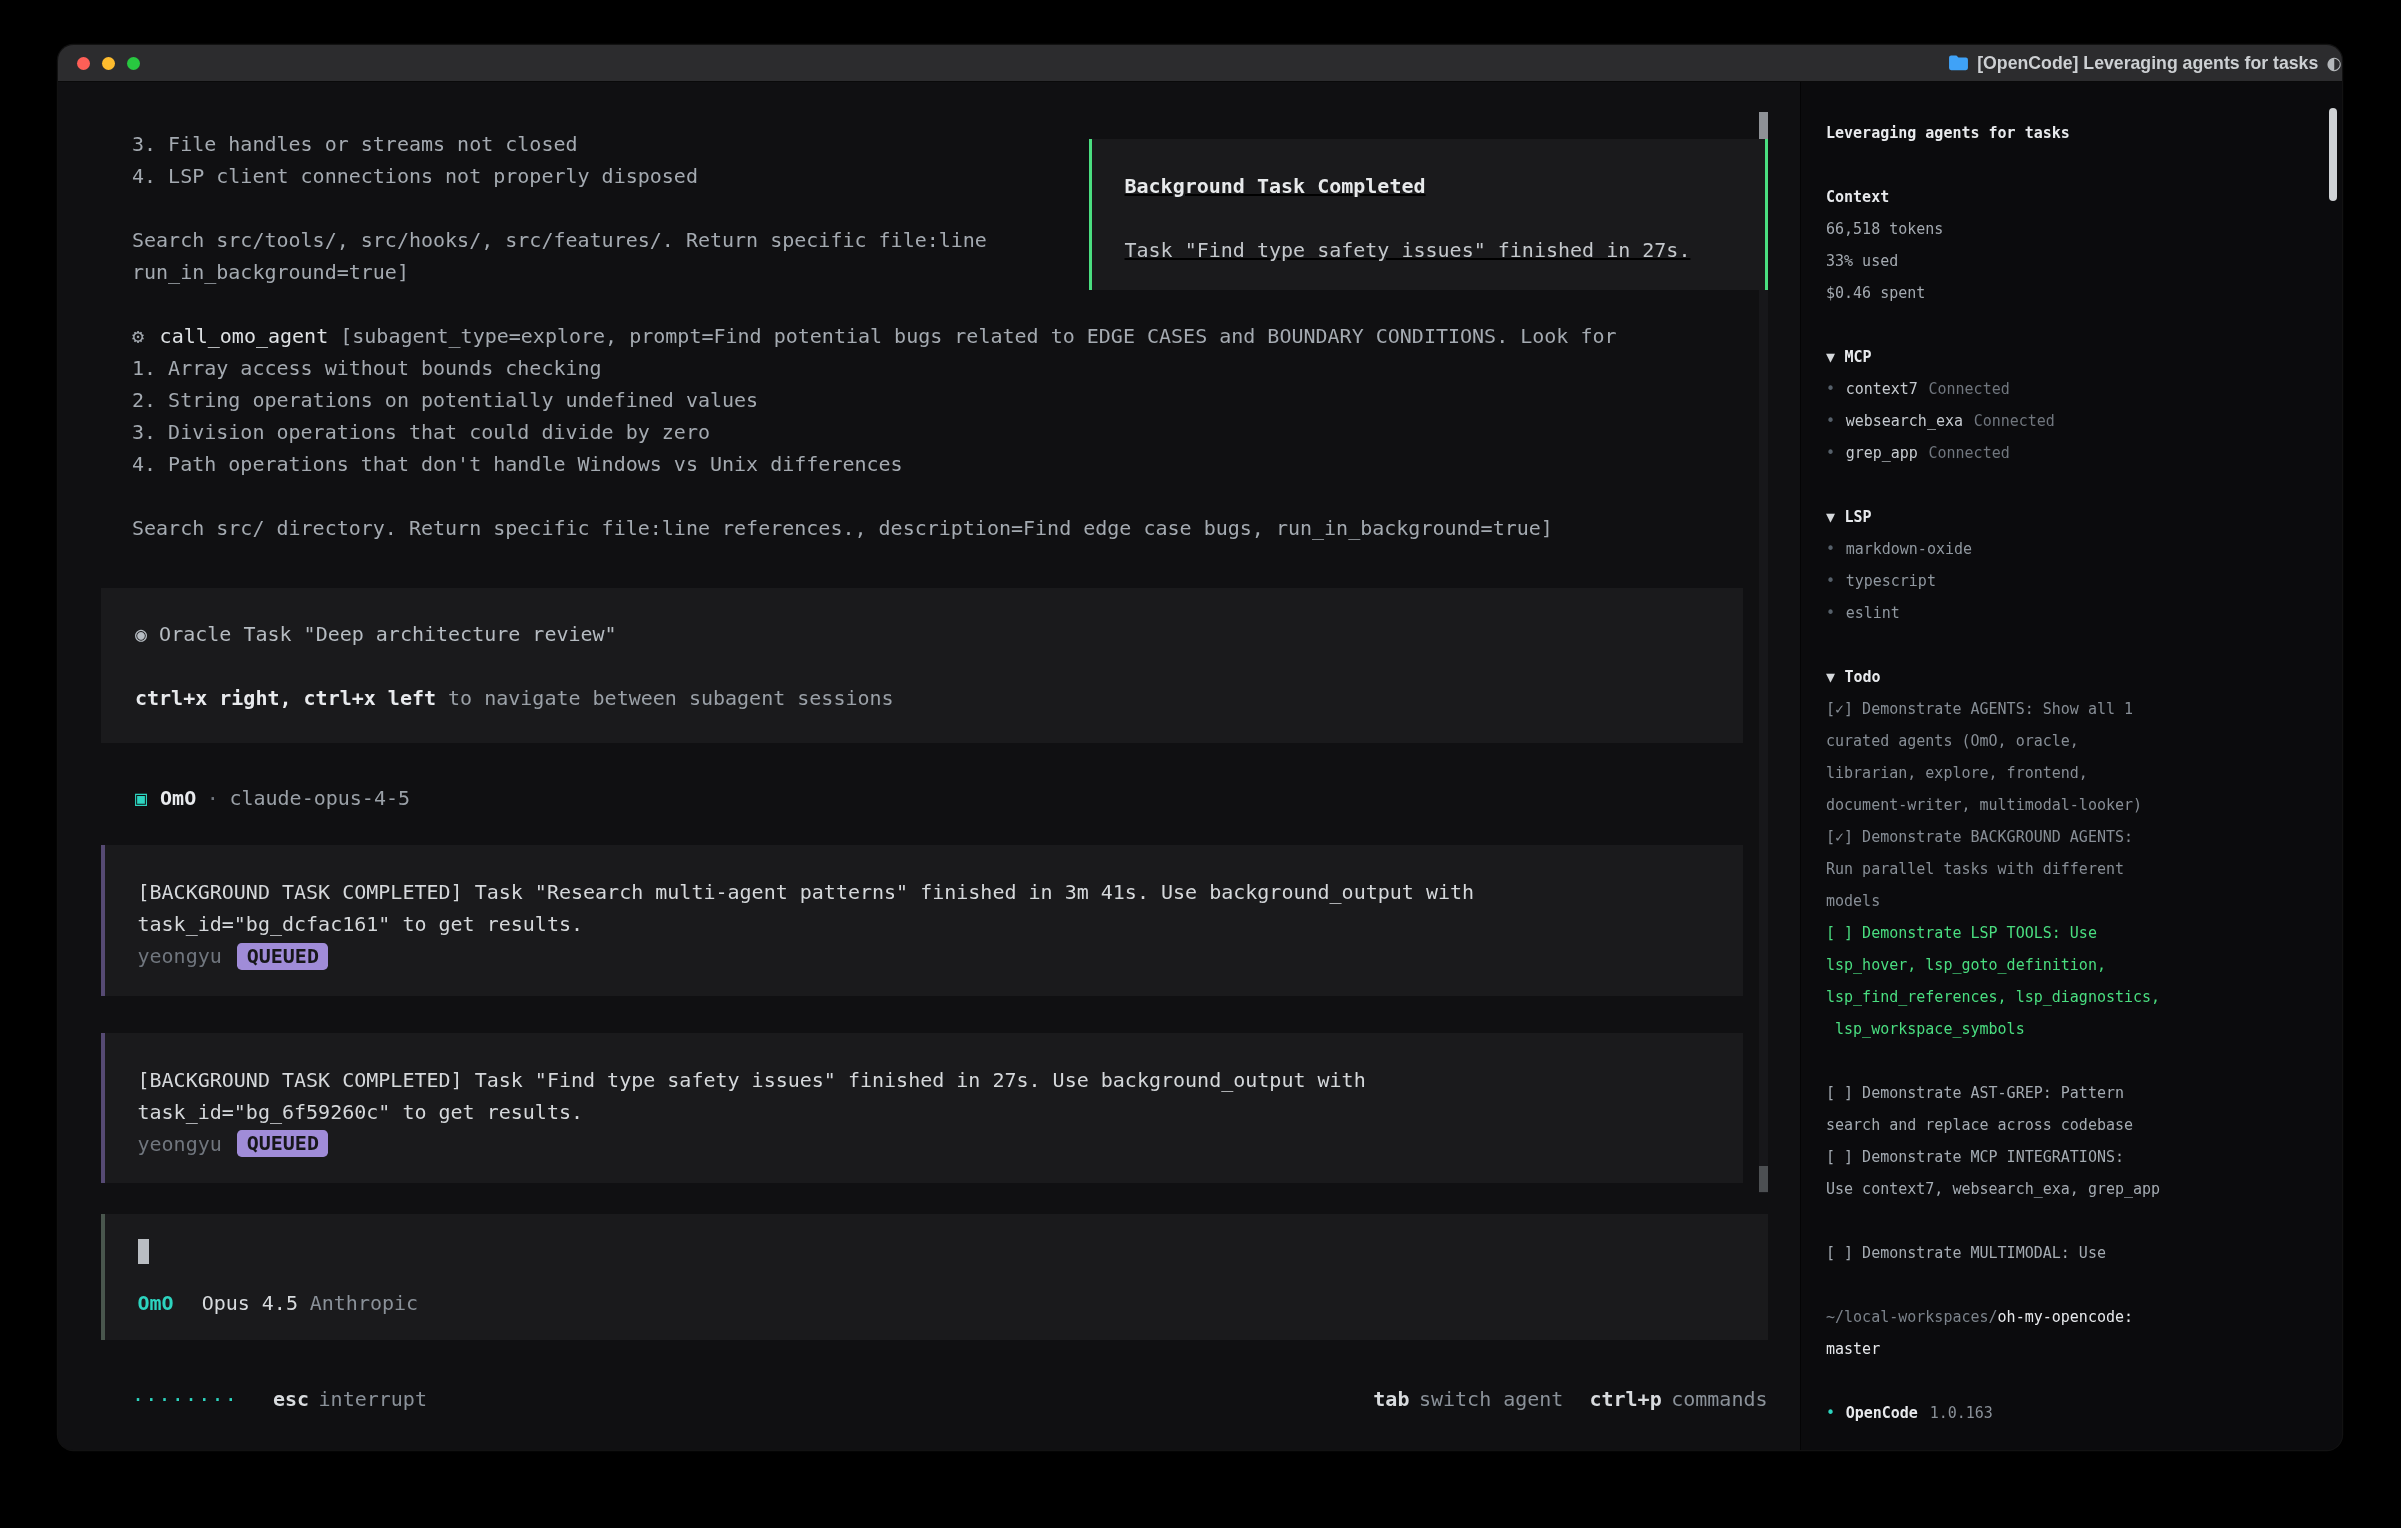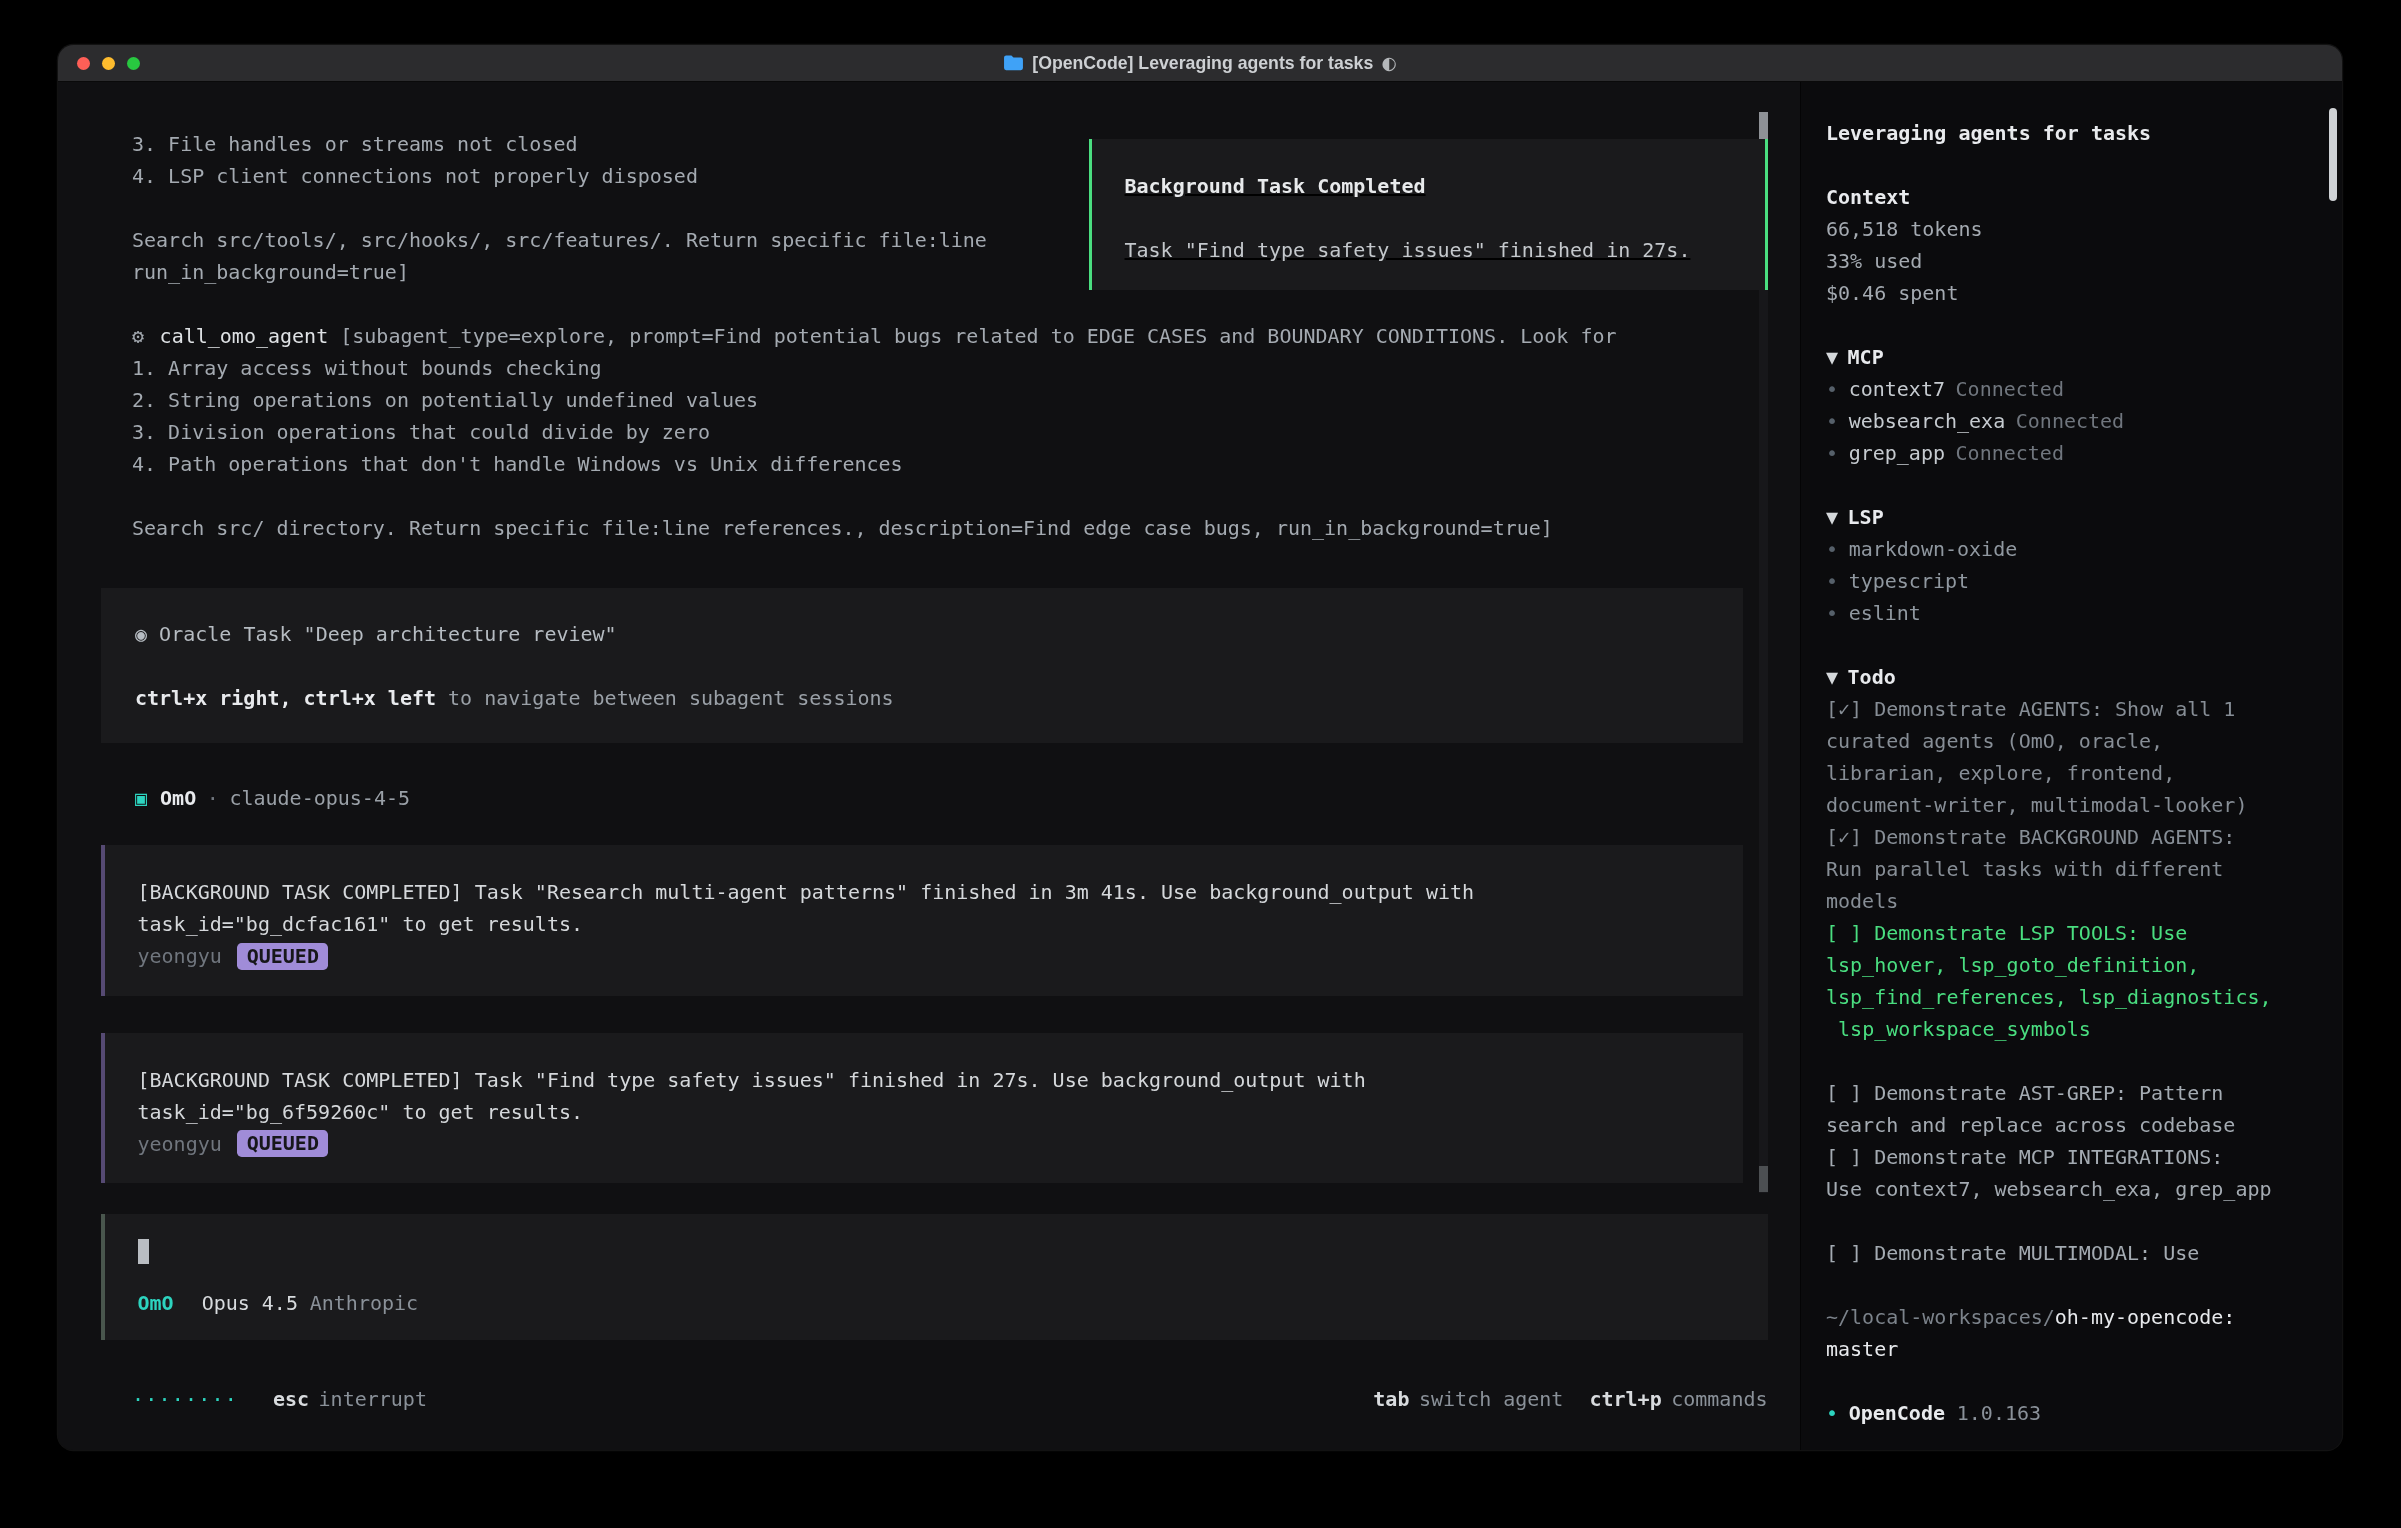--- a/index.html
+++ b/index.html
@@ -16,21 +16,21 @@
     flex:0 0 37px; height:37px; background:#2c2c2e; border-bottom:1.2px solid #0a0a0a;
     display:flex; align-items:center; position:relative;
     font-family:"Liberation Sans",sans-serif;
   }
   .traffic { display:flex; gap:11.8px; padding-left:19px; }
   .light { width:13px; height:13px; border-radius:50%; }
   .light.red { background:#ff5f57; }
   .light.yellow { background:#febc2e; }
   .light.green { background:#28c840; }
   .title-center {
-    position:absolute; left:0; right:0; display:flex; justify-content:center;
+    position:absolute; left:0; right:0; display:flex; justify-content:flex-end;
     align-items:center; gap:8.3px; font-size:17.7px; font-weight:bold; color:#cdd0d3;
     pointer-events:none;
   }
   .title-suffix { font-weight:normal; color:#b4b7ba; font-family:"DejaVu Sans",sans-serif; }
 
   .content { flex:1; display:flex; min-height:0; }
 
   
   .main { flex:1; position:relative; background:#101012; overflow:hidden;
           font-size:20px; line-height:32px; }
@@ -91,21 +91,21 @@
   .main-scrollbar { position:absolute; right:32px; top:29.5px; width:9.5px; height:1081px;
                     background:#17171a; }
   .main-scrollbar .thumb-top { position:absolute; top:0; left:0; width:9.5px; height:46px;
                                background:#8e9196; }
   .main-scrollbar .thumb-bottom { position:absolute; top:1054px; left:0; width:9.5px; height:26.6px;
                                   background:#4c4f52; }
 
   
   .sidebar { flex:0 0 542px; width:542px; background:#0b0b0d; border-left:1.2px solid #040405;
              position:relative; padding:35px 23.6px 0 25px;
-             font-size:20px; line-height:32px; overflow:hidden; }
+             font-size:15px; line-height:32px; overflow:hidden; }
   .sb-scroll-thumb { position:absolute; right:4.7px; top:26px; width:8.3px; height:93px;
                      background:#cfd2d5; border-radius:4.1px; }
   .sec-arrow { color:#d5d8db; margin-right:9.5px; }
   .sec-label { color:#e8eaed; font-weight:bold; }
   .sb-item .bullet { margin-right:10.6px; color:#56606a; }
   .sb-item .status { margin-left:10.6px; }
   .lsp-name { color:#9098a0; }
   .todo-done { color:#878e96; }
   .todo-active { color:#4ade80; }
   .todo-pending { color:#a4abb2; }

